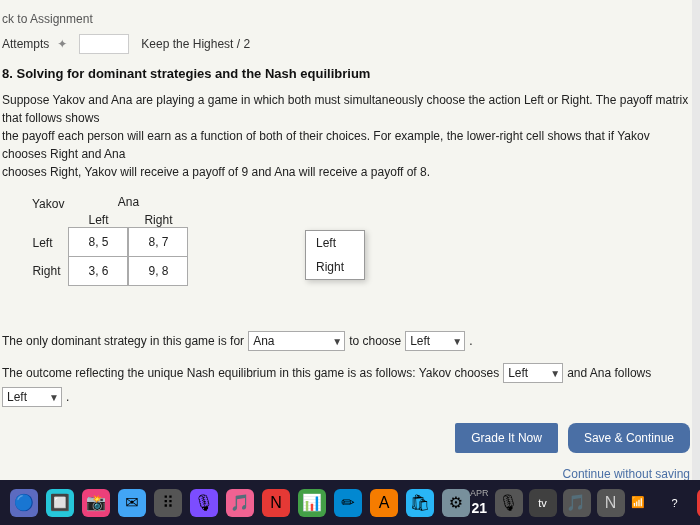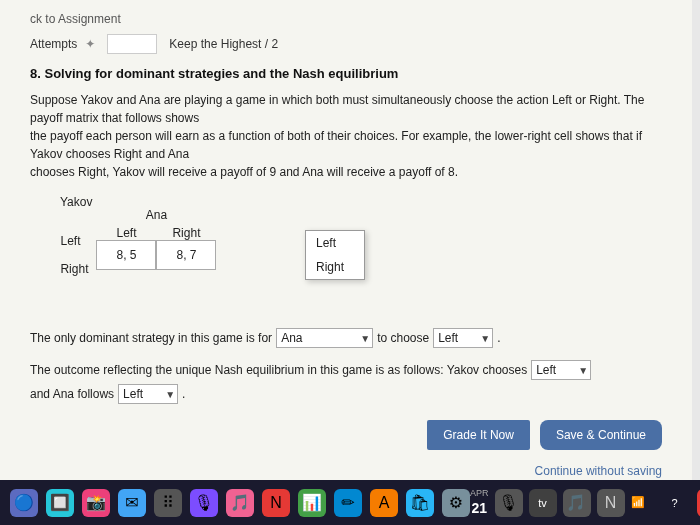--- a/index.html
+++ b/index.html
@@ -10,21 +10,21 @@
       width: 700px;
       height: 525px;
       overflow: hidden;
       position: relative;
     }
 
     .main-content {
       background: #f5f5f0;
       width: 692px;
       height: 480px;
-      padding: 12px 30px;
+      padding: 12px 2px;
       position: relative;
     }
 
     .back-link {
       color: #555;
       font-size: 12px;
       margin-bottom: 8px;
       display: block;
     }
 
@@ -363,20 +363,24 @@
       <div class="matrix-right">
         <div class="ana-header-row">Ana</div>
         <div class="col-headers">
           <div class="col-header">Left</div>
           <div class="col-header">Right</div>
         </div>
         <div class="matrix-rows">
           <div class="matrix-row">
             <div class="matrix-cell">8, 5</div>
             <div class="matrix-cell">8, 7</div>
+          </div>
+          <div class="matrix-row">
+            <div class="matrix-cell">3, 6</div>
+            <div class="matrix-cell">9, 8</div>
           </div>
         </div>
       </div>
     </div>
   </div>
 
   <div style="position: absolute; left: 305px; top: 230px;">
     <div class="popup-dropdown">
       <div class="popup-item">Left</div>
       <div class="popup-item">Right</div>

